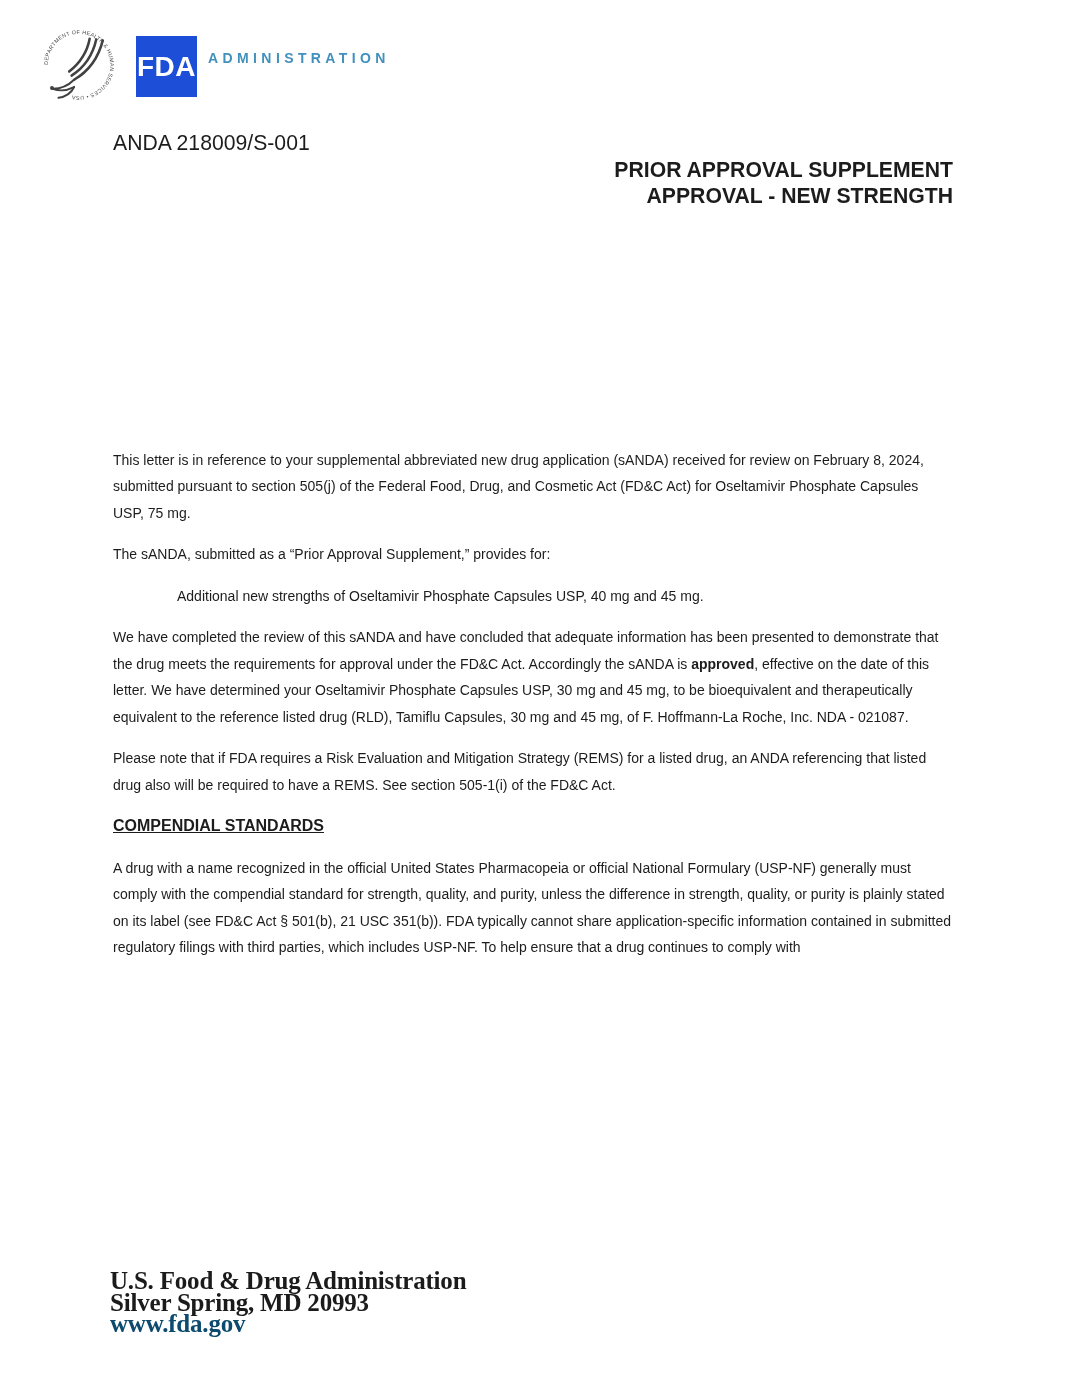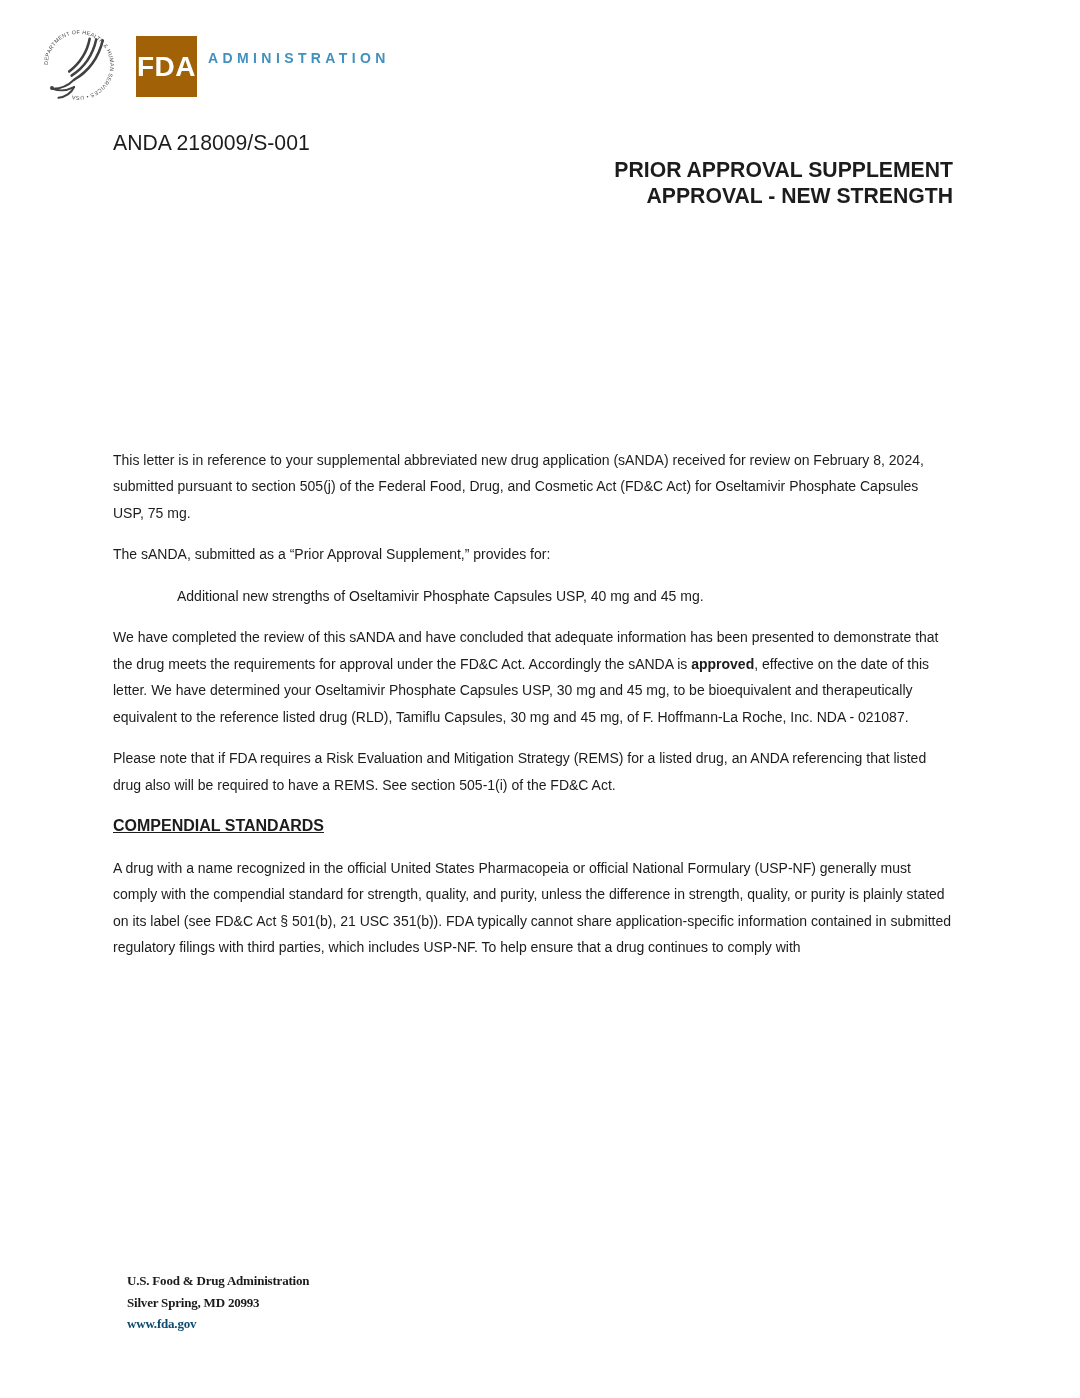--- a/index.html
+++ b/index.html
@@ -33,21 +33,21 @@
   .seal svg { width: 100%; height: 100%; }
   .fda-lockup {
     display: flex;
     align-items: flex-start;
     margin-left: 16px;
     margin-top: 12px;
   }
   .fda-square {
     width: 61px;
     height: 61px;
-    background: #a16207;
+    background: #1d4ed8;
     color: #ffffff;
     display: flex;
     align-items: center;
     justify-content: center;
     font-weight: bold;
     font-size: 28px;
     letter-spacing: 0.5px;
   }
   .fda-words { margin-left: 11px; padding-top: 2px; }
   .fda-line1 {
@@ -99,25 +99,25 @@
     font-size: 16px;
     line-height: 26.5px;
     font-weight: bold;
     text-decoration: underline;
   }
   .bold { font-weight: bold; }
 
   
   .letter-footer {
     position: absolute;
-    left: 127px;
+    left: 110px;
     top: 1270px;
     font-family: "Liberation Serif", serif;
     font-weight: bold;
-    font-size: 13px;
+    font-size: 25px;
     line-height: 21.5px;
     letter-spacing: -0.2px;
     color: #1b1b1b;
   }
   .footer-link {
     color: #0c4a6e;
     text-decoration: none;
     cursor: pointer;
   }
 </style>

